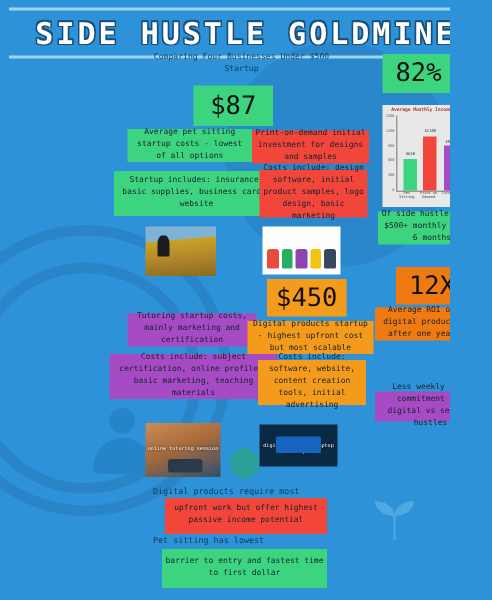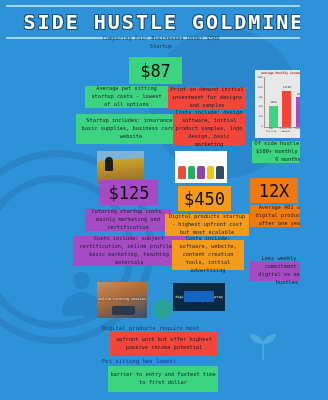--- a/index.html
+++ b/index.html
@@ -107,20 +107,21 @@
   <div class="subtitle">Comparing Four
 Businesses Under $500 Startup</div>
 
   <div class="stat green" style="left:85px;top:57px;width:53px;height:27px;margin-left:44px;">$87</div>
   <div class="note green" style="left:85px;top:86px;width:83px;height:22px;">Average pet sitting startup costs - lowest of all options</div>
   <div class="note green" style="left:76px;top:114px;width:110px;height:30px;">Startup includes: insurance, basic supplies, business cards, website</div>
 
   <div class="note red" style="left:168px;top:87px;width:78px;height:22px;">Print-on-demand initial investment for designs and samples</div>
   <div class="note red" style="left:173px;top:113px;width:72px;height:32px;">Costs include: design software, initial product samples, logo design, basic marketing</div>
 
+  <div class="stat green" style="left:255px;top:36px;width:48px;height:26px;">82%</div>
 
   <div class="chart">
     <div class="chart-title">Average Monthly Income Potential</div>
     <div class="yticks">
       <i>1500</i>
       <i>1200</i>
       <i>900</i>
       <i>600</i>
       <i>300</i>
       <i>0</i>
@@ -157,29 +158,28 @@
     <div class="row">
         <b style="background:#e74c3c;"></b>
         <b style="background:#27ae60;"></b>
         <b style="background:#8e44ad;"></b>
         <b style="background:#f1c40f;"></b>
         <b style="background:#34495e;"></b>
       </div>
     <div class="cap"></div>
   </div>
 
-  <div class="stat purple" style="left:100px;top:180px;width:58px;height:25px;">$125</div>
   <div class="note purple" style="left:85px;top:209px;width:86px;height:22px;">Tutoring startup costs, mainly marketing and certification</div>
   <div class="note purple" style="left:73px;top:236px;width:112px;height:30px;">Costs include: subject certification, online profiles, basic marketing, teaching materials</div>
 
   <div class="stat orange" style="left:178px;top:186px;width:53px;height:25px;">$450</div>
   <div class="note orange" style="left:165px;top:214px;width:84px;height:22px;">Digital products startup - highest upfront cost but most scalable</div>
   <div class="note orange" style="left:172px;top:240px;width:72px;height:30px;">Costs include: software, website, content creation tools, initial advertising</div>
 
-  <div class="stat orange-dark" style="left:250px;top:178px;width:48px;height:25px;">12X</div>
+  <div class="stat orange-dark" style="left:264px;top:178px;width:48px;height:25px;">12X</div>
   <div class="note orange-dark" style="left:250px;top:205px;width:62px;height:22px;">Average ROI of digital products after one year</div>
 
   <div class="note purple" style="left:250px;top:261px;width:74px;height:20px;">Less weekly time commitment for digital vs service hustles</div>
 
   <div class="photo ph-tutor" style="left:97px;top:282px;width:50px;height:36px;">
     <div class="cap">online tutoring session</div>
   </div>
   <div class="photo ph-laptop" style="left:173px;top:283px;width:52px;height:28px;">
     <div class="cap">digital products/laptop setup</div>
   </div>

